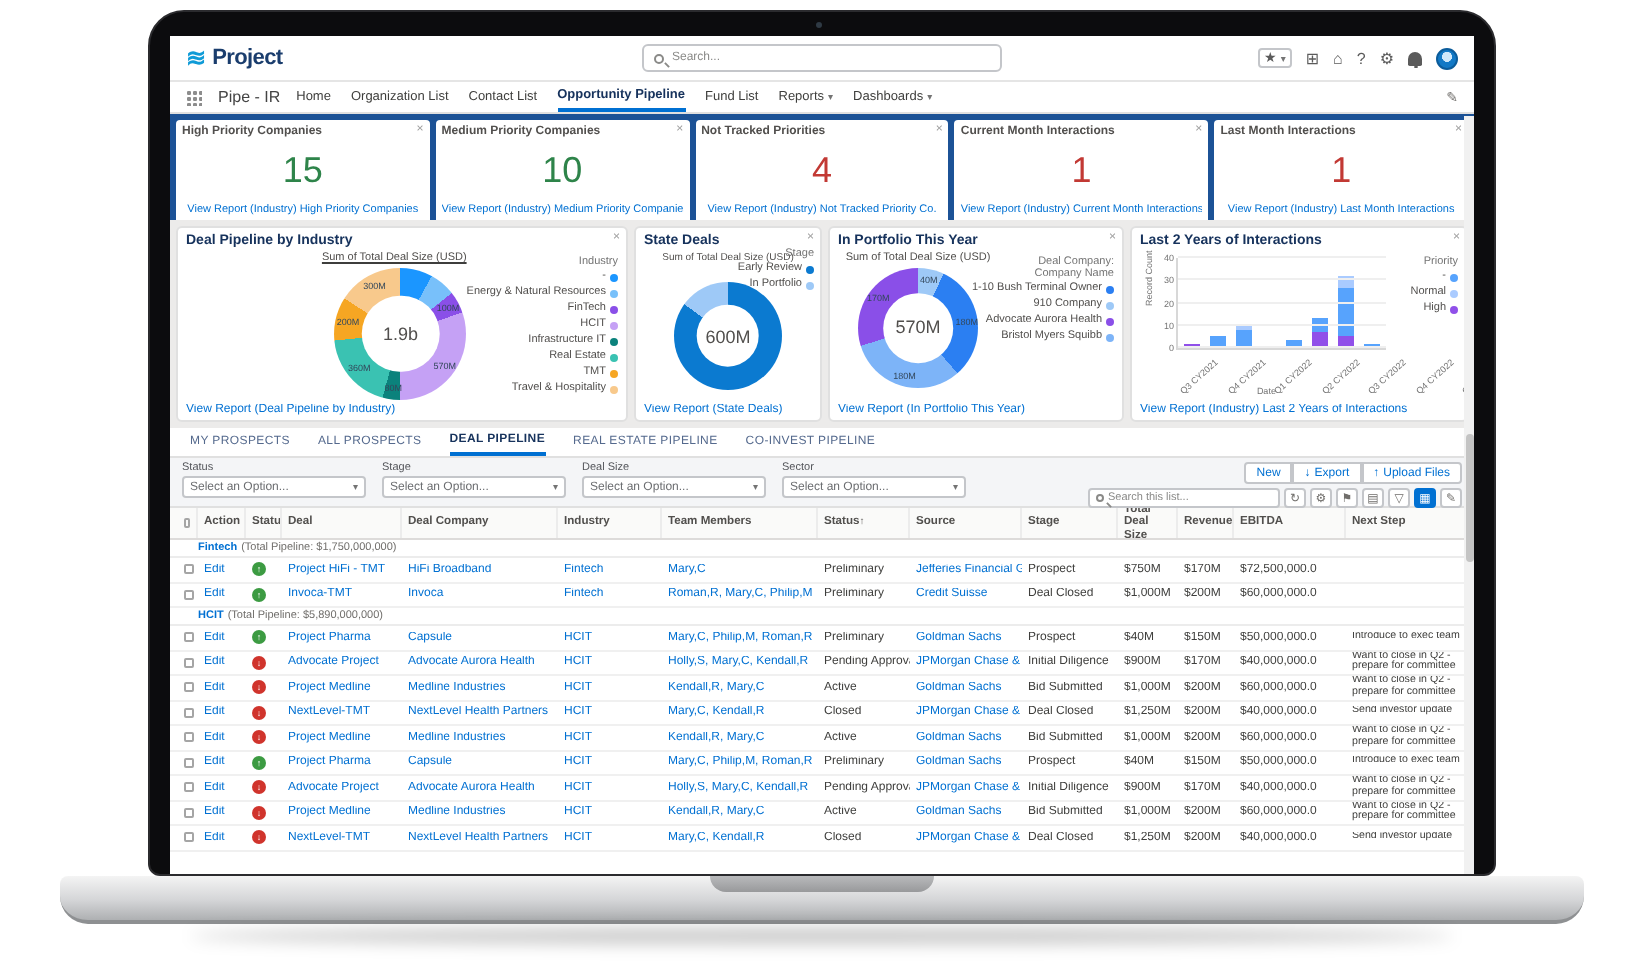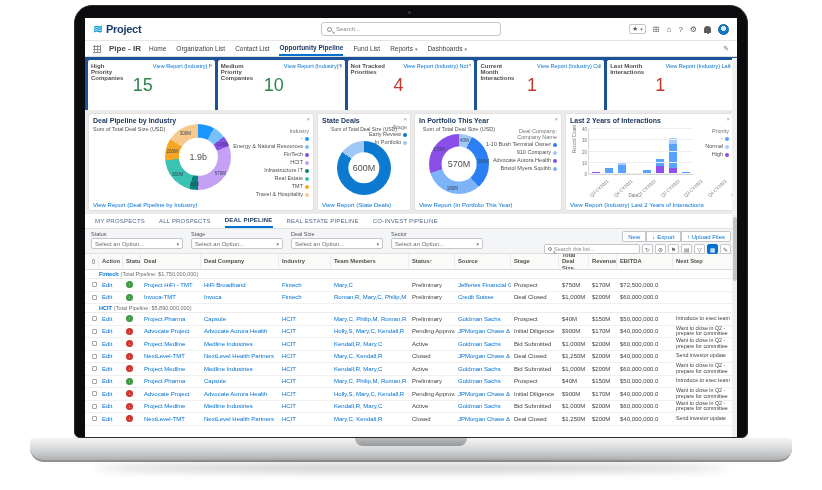--- a/index.html
+++ b/index.html
@@ -25,30 +25,30 @@
   .mag::after { content:""; position:absolute; left:4px; top:4px; width:3px; height:1px; background:#8a8a88; transform:rotate(45deg); }
   .gicons { margin-left:auto; display:flex; align-items:center; gap:7px; color:#5b5b5b; font-size:8px; }
   .fav-box { border:1px solid #c4c6ca; border-radius:2px; padding:0 2px; display:flex; align-items:center; gap:2px; font-size:7px; }
   .avatar { width:11px; height:11px; border-radius:50%; background:radial-gradient(circle at 50% 38%, #cfe9fb 0 34%, #1279c6 36%); border:1px solid #0b5c9b; }
   .bell { width:7px; height:7px; background:#5b5b5b; border-radius:4px 4px 1px 1px; position:relative; }
   .bell::after { content:""; position:absolute; left:2.5px; top:7px; width:2px; height:1.5px; background:#5b5b5b; border-radius:50%; }
 
   
   .navbar { height:16px; flex:0 0 auto; display:flex; align-items:center; gap:8px; padding:0 8px; border-bottom:1px solid #e0e0e0; position:relative; }
   .waffle { width:8px; height:8px; background-image:radial-gradient(circle, #8d8d8d 1px, transparent 1.2px); background-size:3px 3px; }
-  .app-name { font-size:8px; font-weight:bold; color:#444; }
+  .app-name { font-size:8px; font-weight:normal; color:#444; }
   .nav-tabs { display:flex; gap:10px; height:100%; align-items:center; }
   .nav-tab { font-size:6.5px; color:#3e3e3c; height:100%; display:flex; align-items:center; gap:2px; cursor:pointer; }
   .nav-tab.active { border-bottom:2px solid #0070d2; font-weight:bold; color:#16325c; }
   .caret { font-size:5px; color:#747474; }
   .nav-edit { margin-left:auto; color:#706e6b; font-size:7px; }
 
   
   .kpi-band { height:53px; flex:0 0 auto; background:#1c5296; display:flex; gap:3px; padding:3px 3px 0 3px; }
-  .kpi-card { flex:1 1 0; background:#fff; border-radius:2px 2px 0 0; position:relative; display:flex; padding:3px 3px 2px; overflow:hidden; }
+  .kpi-card { flex:1 1 0; background:#fff; border-radius:2px 2px 0 0; position:relative; display:flex; flex-direction:column; padding:3px 3px 2px; overflow:hidden; }
   .kpi-title { font-size:6px; font-weight:bold; color:#514f4d; padding-right:6px; }
   .kpi-close { position:absolute; right:3px; top:2px; color:#9b9b9b; font-size:6px; }
   .kpi-value { flex:1; display:flex; align-items:center; justify-content:center; font-size:18px; }
   .kpi-link { font-size:5.5px; color:#0070d2; text-align:center; white-space:nowrap; overflow:hidden; }
 
   
   .charts-band { height:104px; flex:0 0 auto; background:#ecebea; display:flex; gap:3px; padding:3px; }
   .chart-card { background:#fff; border:1px solid #e0e0e0; border-radius:3px; position:relative; padding:3px 4px; display:flex; flex-direction:column; overflow:hidden; }
   .c1 { flex:0 0 226px; } .c2 { flex:0 0 94px; } .c3 { flex:0 0 148px; } .c4 { flex:1 1 auto; }
   .chart-title { font-size:7px; font-weight:bold; color:#16325c; }
@@ -60,21 +60,21 @@
   .donut-center { font-size:9px; color:#514f4d; }
   .seg-label { position:absolute; transform:translate(-50%,-50%); font-size:4.5px; color:#33475b; }
   .donut-sub { font-size:5.5px; color:#514f4d; text-align:center; margin:2px 0; }
 
   .legend { font-size:5.5px; color:#514f4d; }
   .lg-title { color:#747474; text-align:right; margin-bottom:1px; }
   .lg-row { display:flex; justify-content:flex-end; align-items:center; gap:2px; line-height:1.45; white-space:nowrap; }
   .lg-dot { width:4px; height:4px; border-radius:50%; flex:0 0 auto; }
 
   .c1-body { display:flex; flex:1; }
-  .c1-left { flex:1; display:flex; flex-direction:row; align-items:flex-start; }
+  .c1-left { flex:1; display:flex; flex-direction:column; align-items:flex-end;text-decoration:underline; }
   .c2-body { display:flex; flex-direction:column; align-items:center; flex:1; }
   .c2 .legend { position:absolute; right:3px; top:10px; }
   .c3-body { display:flex; flex:1; }
   .c3-left { flex:1; display:flex; flex-direction:column; align-items:center; }
 
   
   .c4-body { display:flex; flex:1; }
   .plot-wrap { position:relative; flex:1; margin:3px 0 0 4px; }
   .ylab { position:absolute; left:-2px; top:26px; transform:rotate(-90deg); transform-origin:left top; font-size:4.5px; color:#747474; white-space:nowrap; }
   .plot { position:absolute; left:14px; top:2px; right:2px; height:46px; border-left:1px solid #d8d8d8; border-bottom:1px solid #d8d8d8; display:flex; align-items:flex-end; gap:4px; padding:0 3px; }

